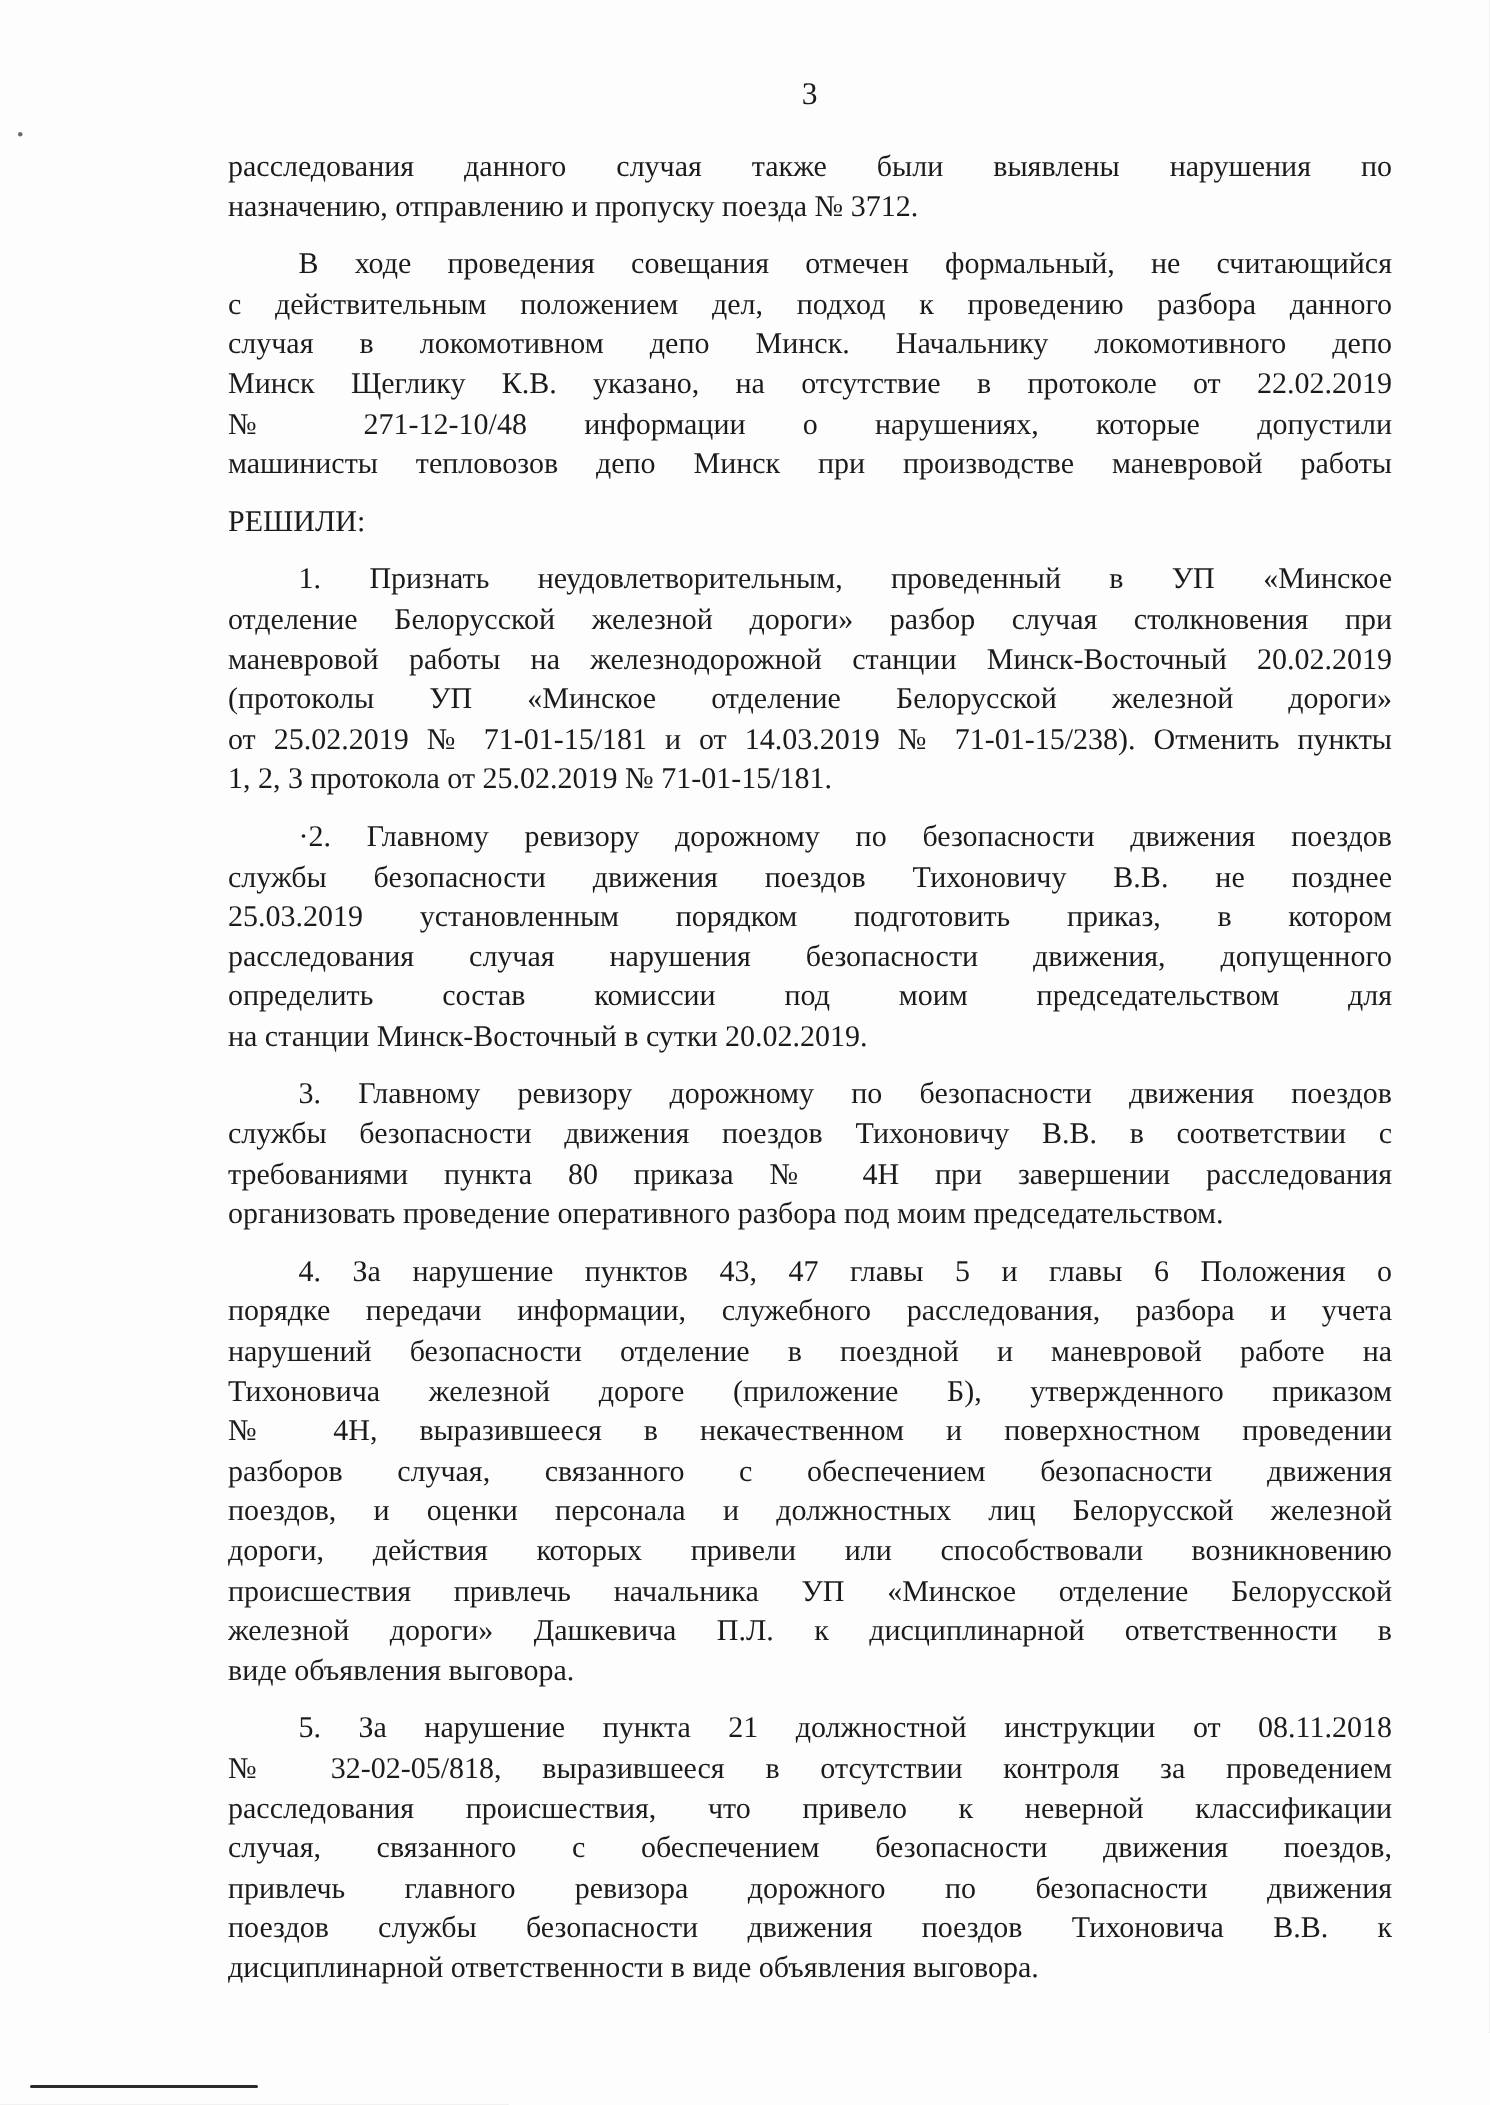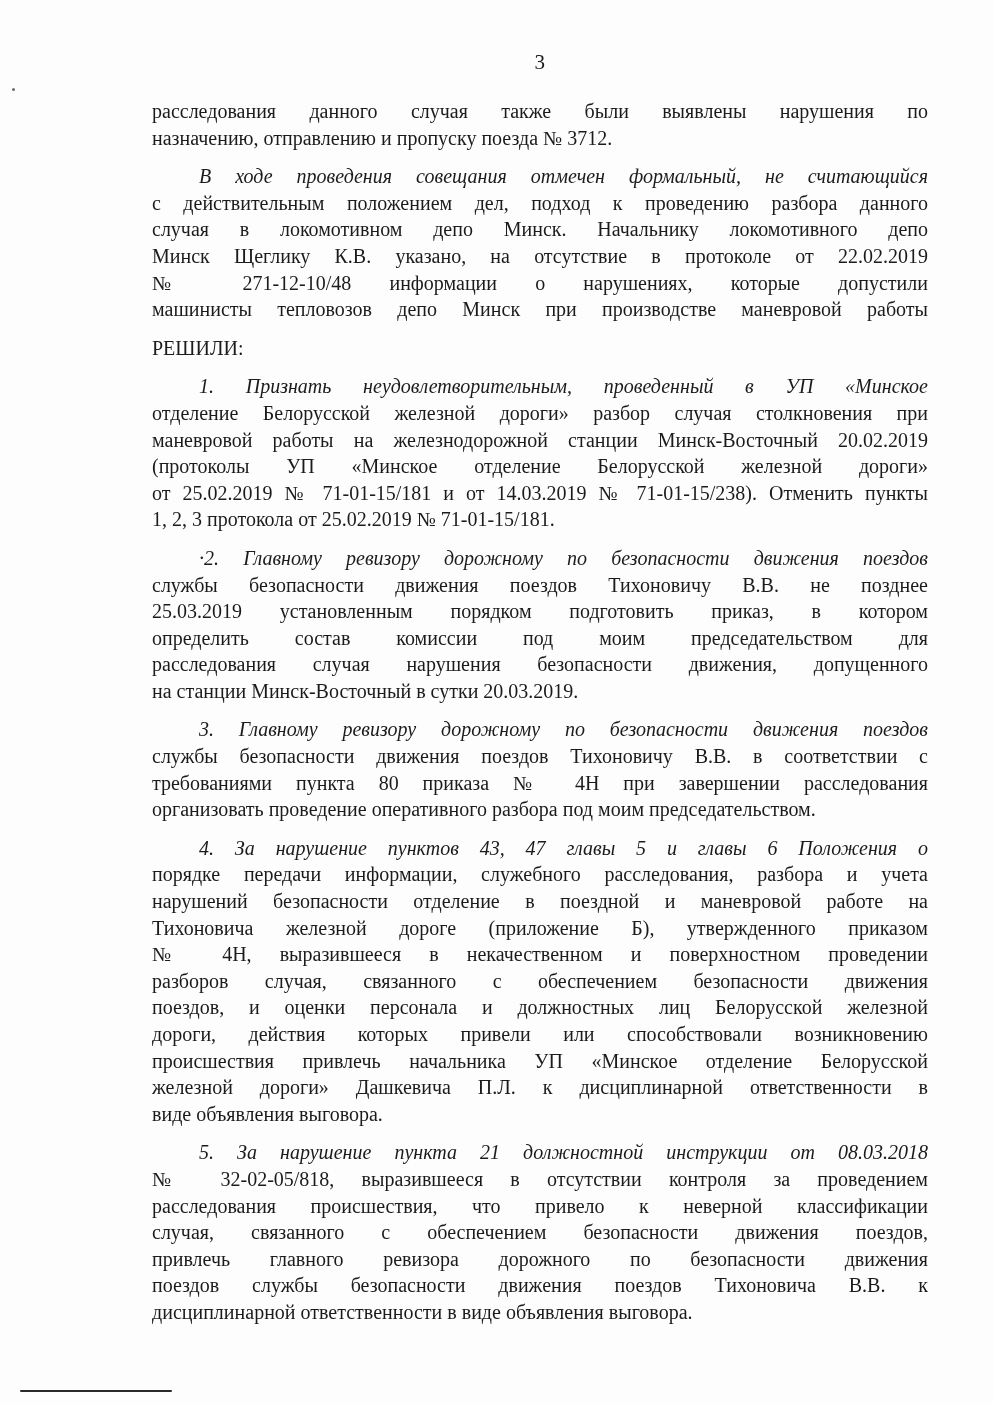--- a/index.html
+++ b/index.html
@@ -43,21 +43,20 @@
     overflow: hidden;
     text-align: justify;
     text-align-last: justify;
     white-space: normal;
   }
   .line.last {
     text-align-last: left;
   }
   .line.indent {
     text-indent: 47px;
-    font-style: italic;
   }
   .margin-dot {
     position: absolute;
     left: 12px;
     top: 88px;
     width: 3px;
     height: 3px;
     border-radius: 50%;
     background: #6b6b6b;
   }
@@ -98,23 +97,23 @@
         <div class="line">отделение Белорусской железной дороги» разбор случая столкновения при</div>
         <div class="line">маневровой работы на железнодорожной станции Минск-Восточный 20.02.2019</div>
         <div class="line">(протоколы УП «Минское отделение Белорусской железной дороги»</div>
         <div class="line">от 25.02.2019 № 71-01-15/181 и от 14.03.2019 № 71-01-15/238). Отменить пункты</div>
         <div class="line last">1, 2, 3 протокола от 25.02.2019 № 71-01-15/181.</div>
       </div>
       <div class="paragraph">
         <div class="line indent">·2. Главному ревизору дорожному по безопасности движения поездов</div>
         <div class="line">службы безопасности движения поездов Тихоновичу В.В. не позднее</div>
         <div class="line">25.03.2019 установленным порядком подготовить приказ, в котором</div>
+        <div class="line">расследования случая нарушения безопасности движения, допущенного</div>
         <div class="line">определить состав комиссии под моим председательством для</div>
-        <div class="line">расследования случая нарушения безопасности движения, допущенного</div>
-        <div class="line last">на станции Минск-Восточный в сутки 20.03.2019.</div>
+        <div class="line last">на станции Минск-Восточный в сутки 20.02.2019.</div>
       </div>
       <div class="paragraph">
         <div class="line indent">3. Главному ревизору дорожному по безопасности движения поездов</div>
         <div class="line">службы безопасности движения поездов Тихоновичу В.В. в соответствии с</div>
         <div class="line">требованиями пункта 80 приказа № 4Н при завершении расследования</div>
         <div class="line last">организовать проведение оперативного разбора под моим председательством.</div>
       </div>
       <div class="paragraph">
         <div class="line indent">4. За нарушение пунктов 43, 47  главы 5 и главы 6 Положения о</div>
         <div class="line">порядке передачи информации, служебного расследования, разбора и учета</div>
@@ -122,21 +121,21 @@
         <div class="line">Тихоновича железной дороге (приложение Б), утвержденного приказом</div>
         <div class="line">№ 4Н, выразившееся в некачественном и поверхностном проведении</div>
         <div class="line">разборов случая, связанного с обеспечением безопасности движения</div>
         <div class="line">поездов, и оценки персонала и должностных лиц Белорусской железной</div>
         <div class="line">дороги, действия которых привели или способствовали возникновению</div>
         <div class="line">происшествия привлечь начальника УП «Минское отделение Белорусской</div>
         <div class="line">железной дороги» Дашкевича П.Л. к дисциплинарной ответственности в</div>
         <div class="line last">виде объявления выговора.</div>
       </div>
       <div class="paragraph">
-        <div class="line indent">5. За нарушение пункта 21 должностной инструкции от 08.03.2018</div>
+        <div class="line indent">5. За нарушение пункта 21 должностной инструкции от 08.11.2018</div>
         <div class="line">№ 32-02-05/818, выразившееся в отсутствии контроля за проведением</div>
         <div class="line">расследования происшествия, что привело к неверной классификации</div>
         <div class="line">случая, связанного с обеспечением безопасности движения поездов,</div>
         <div class="line">привлечь главного ревизора дорожного по безопасности движения</div>
         <div class="line">поездов службы безопасности движения поездов Тихоновича В.В. к</div>
         <div class="line last">дисциплинарной ответственности в виде объявления выговора.</div>
       </div>
     </div>
   <div class="footer-line"></div>
 </div>

